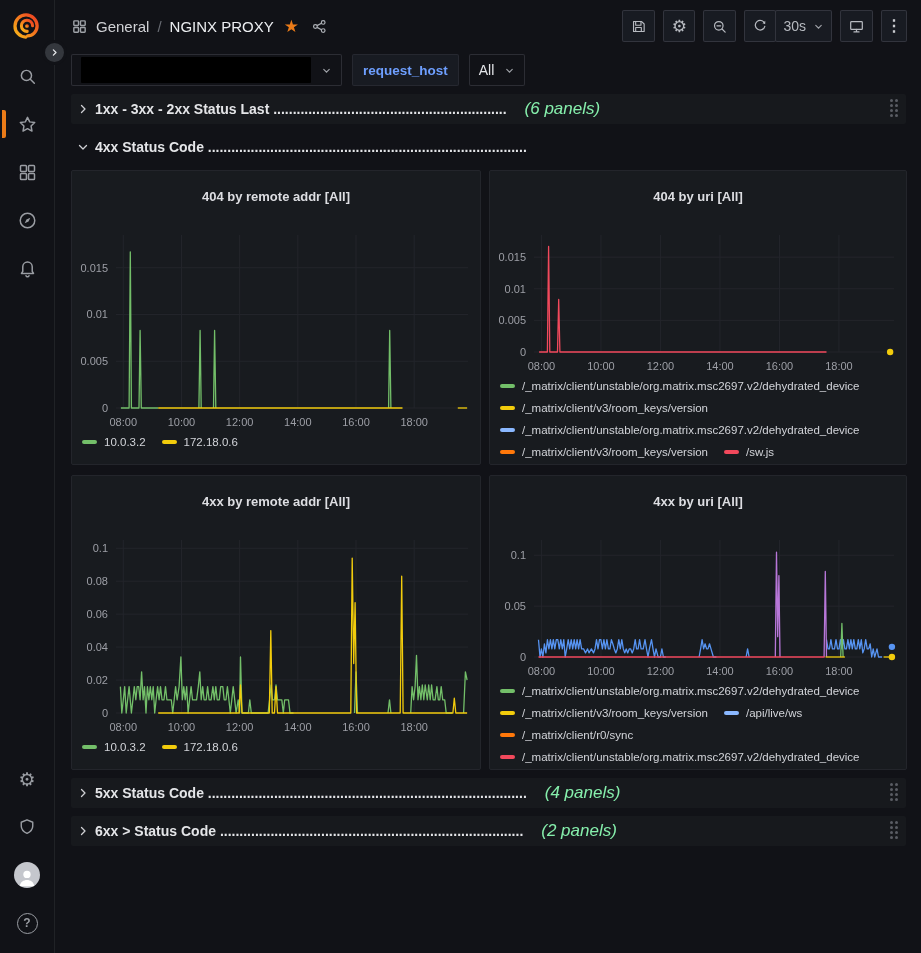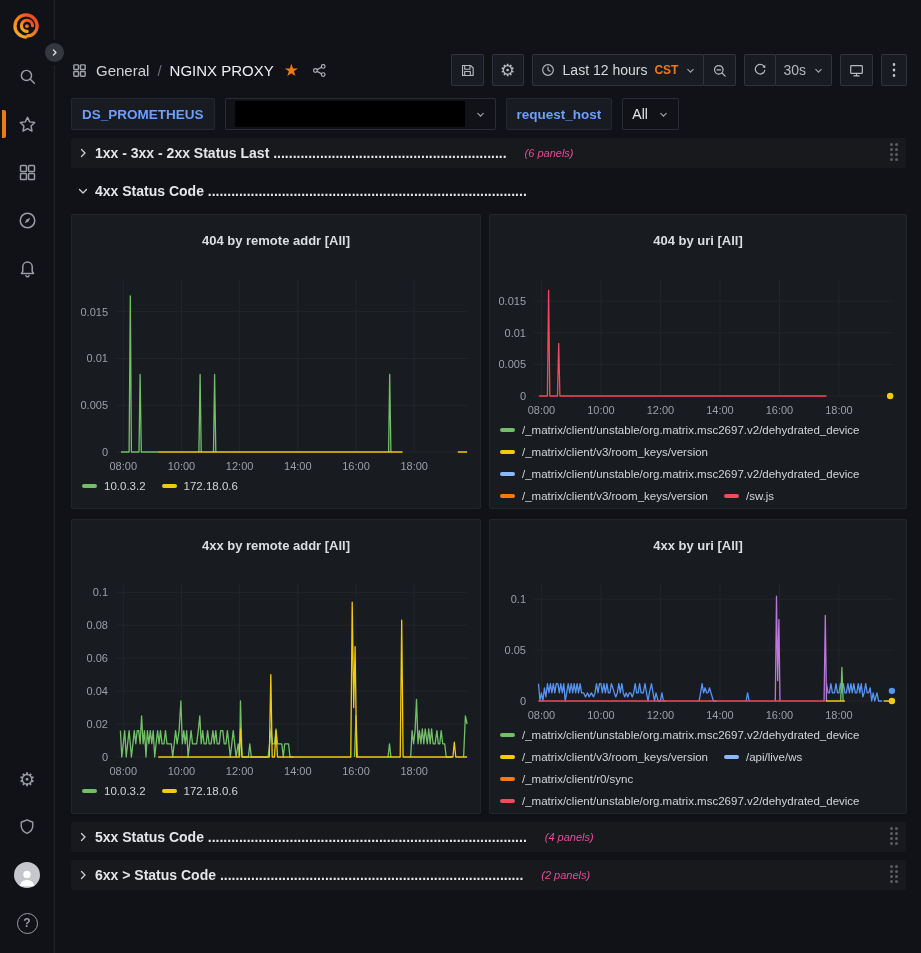--- a/index.html
+++ b/index.html
@@ -11,21 +11,21 @@
   .side-icon{width:48px;height:48px;display:flex;align-items:center;justify-content:center;color:#9a9da3;position:relative;cursor:pointer;}
   .side-icon svg{display:block;}
   .active-bar{position:absolute;left:-1px;top:10px;width:4px;height:28px;background:#eb7b18;border-radius:0 2px 2px 0;}
   .side-bottom{margin-top:auto;margin-bottom:6px;display:flex;flex-direction:column;align-items:center;}
   .gear-glyph{font-size:19px;line-height:1;color:#9a9da3;}
   .help-circle{width:19px;height:19px;border:1.6px solid #9a9da3;border-radius:50%;display:flex;align-items:center;justify-content:center;font-size:12px;font-weight:700;color:#9a9da3;}
   .avatar{width:26px;height:26px;border-radius:50%;background:#c5c7cd;overflow:hidden;display:flex;align-items:flex-end;justify-content:center;}
   .expand-toggle{position:absolute;top:40px;left:42px;width:19px;height:19px;background:#34373d;border:3px solid #111217;border-radius:50%;display:flex;align-items:center;justify-content:center;z-index:10;cursor:pointer;color:#e8e9eb;}
   
   .main{flex:1;min-width:0;display:flex;flex-direction:column;}
-  .navbar{height:52px;flex:none;display:flex;align-items:center;padding:0 14px 0 16px;gap:24px;margin-top:44px;}
+  .navbar{height:52px;flex:none;display:flex;align-items:center;padding:0 14px 0 16px;gap:24px;}
   .crumb{display:flex;align-items:center;gap:8px;font-size:15px;font-weight:500;white-space:nowrap;}
   .crumb .apps-ic{color:#9fa2a8;display:flex;}
   .crumb-section{color:#d0d1d5;}
   .crumb-sep{color:#6a6d74;}
   .crumb-title{color:#eceef1;}
   .star-filled{color:#eb7b18;font-size:17px;line-height:1;margin-left:2px;cursor:pointer;}
   .share-ic{color:#aeb1b7;display:flex;margin-left:4px;cursor:pointer;}
   .nav-actions{margin-left:auto;display:flex;align-items:center;gap:8px;}
   .btn{height:32px;min-width:32px;box-sizing:border-box;padding:0 7px;display:flex;align-items:center;justify-content:center;gap:7px;background:#181b22;border:1px solid rgba(204,204,220,.15);border-radius:2px;color:#b7bac0;font-size:14px;cursor:pointer;white-space:nowrap;}
   .btn-group{display:flex;}
@@ -38,21 +38,21 @@
   .subnav{height:36px;flex:none;display:flex;align-items:center;gap:10px;padding:0 16px;}
   .var-label{height:32px;box-sizing:border-box;display:flex;align-items:center;padding:0 10px;background:#181b22;border:1px solid rgba(204,204,220,.08);border-radius:2px;color:#6e9fff;font-weight:600;font-size:13.5px;cursor:pointer;}
   .var-select{height:32px;box-sizing:border-box;display:flex;align-items:center;gap:10px;padding:0 9px;background:#111217;border:1px solid rgba(204,204,220,.15);border-radius:2px;color:#e3e4e8;font-size:14px;cursor:pointer;}
   .redact-bar{width:230px;height:26px;background:#000;border-radius:1px;}
   
   .dash{flex:1;min-height:0;padding:6px 15px 0 16px;overflow:hidden;}
   .row-head{height:30px;display:flex;align-items:center;margin-bottom:8px;padding:0 8px 0 6px;border-radius:2px;position:relative;cursor:pointer;}
   .row-head.collapsed{background:#17191d;}
   .row-chev{display:flex;color:#cfd0d4;margin-right:6px;flex:none;}
   .row-title{font-size:14px;font-weight:700;color:#e4e5e8;white-space:nowrap;overflow:hidden;}
-  .row-count{font-size:11px;font-style:italic;color:#ec4899;margin-left:18px;flex:none;}
+  .row-count{font-size:17px;font-style:italic;color:#86efac;margin-left:18px;flex:none;}
   .grip{position:absolute;right:8px;top:5px;display:grid;grid-template-columns:repeat(2,3px);grid-auto-rows:3px;gap:2px;cursor:grab;}
   .grip i{background:#5a5d64;border-radius:50%;}
   .grid{display:grid;grid-template-columns:410px 418px;gap:10px 8px;margin-bottom:8px;}
   .panel{height:295px;box-sizing:border-box;background:#181b1f;border:1px solid #23252b;border-radius:2px;display:flex;flex-direction:column;overflow:hidden;}
   .panel-title{height:30px;flex:none;display:flex;align-items:center;justify-content:center;font-size:13px;font-weight:600;color:#dddee2;cursor:pointer;text-align:right;}
   .chart{flex:1;min-height:0;}
   .legend{flex:none;box-sizing:content-box;padding:2px 10px 6px;overflow:hidden;font-size:11.5px;color:#d2d4d9;}
   .legend.short{height:22px;}
   .legend.tall{height:78px;}
   .lrow{display:flex;gap:16px;height:22px;align-items:flex-start;white-space:nowrap;}
@@ -170,33 +170,20 @@
           <svg width="17" height="17" viewBox="0 0 24 24" fill="none" stroke="currentColor" stroke-width="1.6" stroke-linejoin="round">
             <path d="M5 5h11.5L20 8.5V19a0 0 0 0 1 0 0H5z"></path>
               <path d="M8 5v5.2h7.5V5"></path>
               <rect x="8" y="13.4" width="8" height="5.6"></rect>
           </svg>
         </div>
         <div class="btn">
             <span style="font-size:17px;line-height:1">⚙</span>
           </div>
         <div class="btn-group">
-          <div class="btn">
-            <svg width="16" height="16" viewBox="0 0 24 24" fill="none" stroke="currentColor" stroke-width="1.7" stroke-linecap="round">
-              <circle cx="12" cy="12" r="8"></circle>
-                <path d="M12 7.6V12l3 1.8"></path>
-            </svg>
-            <span class="time-label">Last 12 hours</span>
-            <span class="tz">CST</span>
-            <span class="chev">
-              <svg width="11" height="11" viewBox="0 0 24 24" fill="none" stroke="currentColor" stroke-width="2.6" stroke-linecap="round">
-                  <path d="M6 9.5l6 6 6-6"></path>
-                </svg>
-            </span>
-          </div>
           <div class="btn">
             <svg width="17" height="17" viewBox="0 0 24 24" fill="none" stroke="currentColor" stroke-width="1.7" stroke-linecap="round">
               <circle cx="11" cy="11" r="6"></circle>
                 <path d="M15.6 15.6L20 20"></path>
                 <path d="M8.4 11h5.2"></path>
             </svg>
           </div>
         </div>
         <div class="btn-group">
           <div class="btn">
@@ -220,21 +207,20 @@
               <path d="M12 16.2v2.9M8.4 19.6h7.2"></path>
           </svg>
         </div>
         <div class="btn" style="min-width:26px;padding:0 4px">
             <span class="kebab">⋮</span>
           </div>
       </div>
     </header>
 
     <div class="subnav">
-      <div class="var-label">DS_PROMETHEUS</div>
       <div class="var-select">
         <span class="redact-bar"></span>
         <span class="chev">
           <svg width="11" height="11" viewBox="0 0 24 24" fill="none" stroke="currentColor" stroke-width="2.6" stroke-linecap="round">
               <path d="M6 9.5l6 6 6-6"></path>
             </svg>
         </span>
       </div>
       <div class="var-label">request_host</div>
       <div class="var-select">

